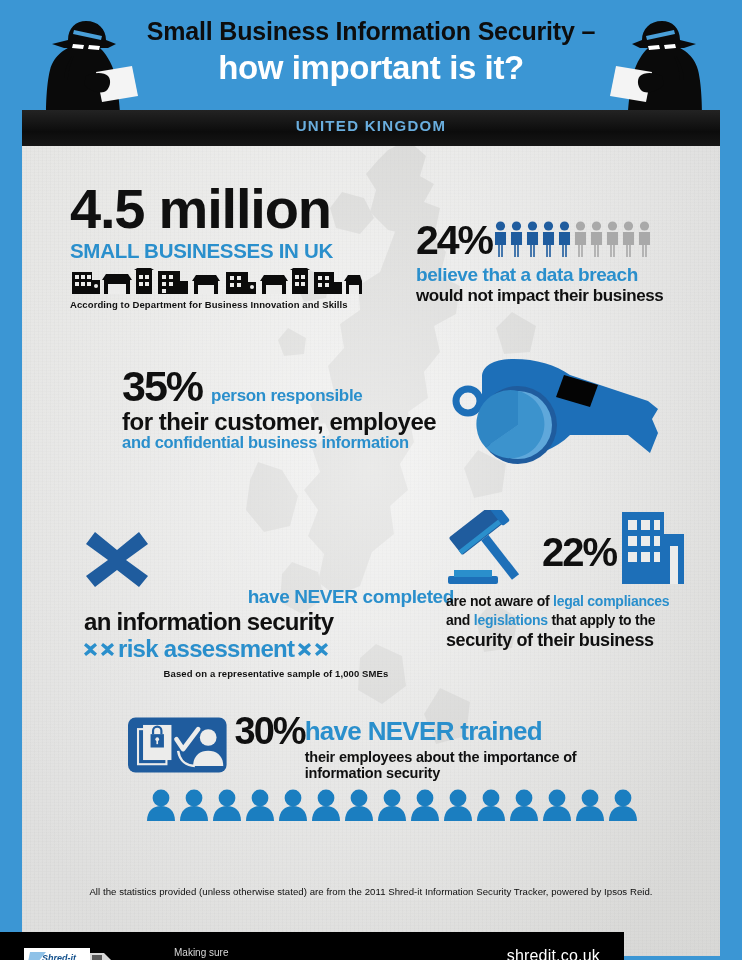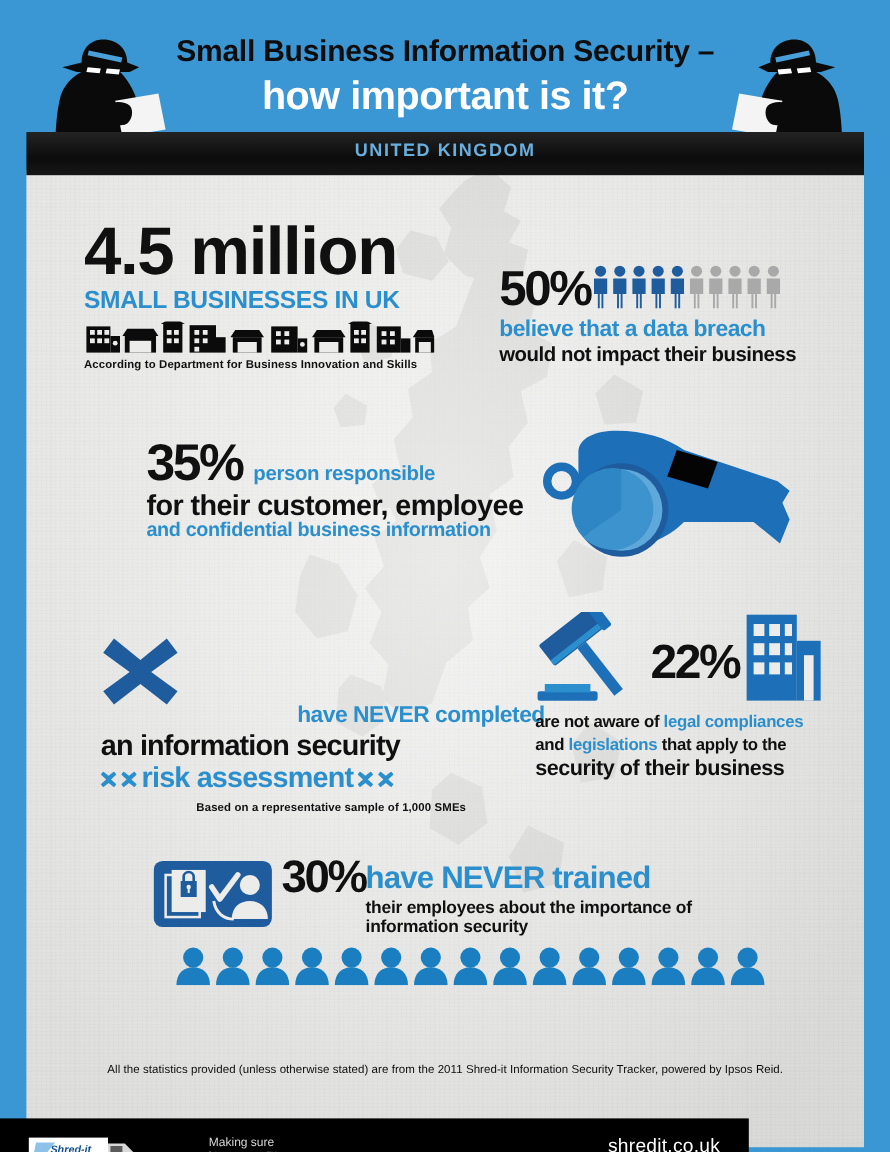--- a/index.html
+++ b/index.html
@@ -8,21 +8,20 @@
     font-family:"Liberation Sans", sans-serif;
     background:#3b96d4;
     overflow:hidden;
     position:relative;
   }
 
   
   #header {
     position:absolute; left:0; top:0; width:742px; height:112px;
     background:#3b96d4;
-    margin-top:12px;
   }
   .title-wrap {
     position:absolute; left:0; top:16px; width:742px; text-align:center;
     z-index:4;
   }
   #title-line1 {
     font-size:25px; font-weight:bold; color:#0d0d0d; letter-spacing:-.2px;
     line-height:30px;
   }
   #title-line2 {
@@ -287,21 +286,21 @@
           <g fill="#ececeb">
               <rect x="279" y="17" width="10" height="9"></rect>
             </g>
         </g>
       </svg>
       <div class="note">According to Department for Business Innovation and Skills</div>
     </div>
 
     <div id="b2">
       <div class="row">
-        <div class="big num">50%</div>
+        <div class="big num">24%</div>
         <div class="people">
           <svg width="15" height="36" viewBox="0 0 15 36">
               <g fill="#1f5c9e">
                 <circle cx="7.5" cy="5" r="4.6"></circle>
                 <path d="M2 11 h11 v13 h-3.2 v12 h-1.6 v-12 h-1.4 v12 h-1.6 v-12 h-3.2z"></path>
               </g>
             </svg>
           <svg width="15" height="36" viewBox="0 0 15 36">
               <g fill="#1f5c9e">
                 <circle cx="7.5" cy="5" r="4.6"></circle>

